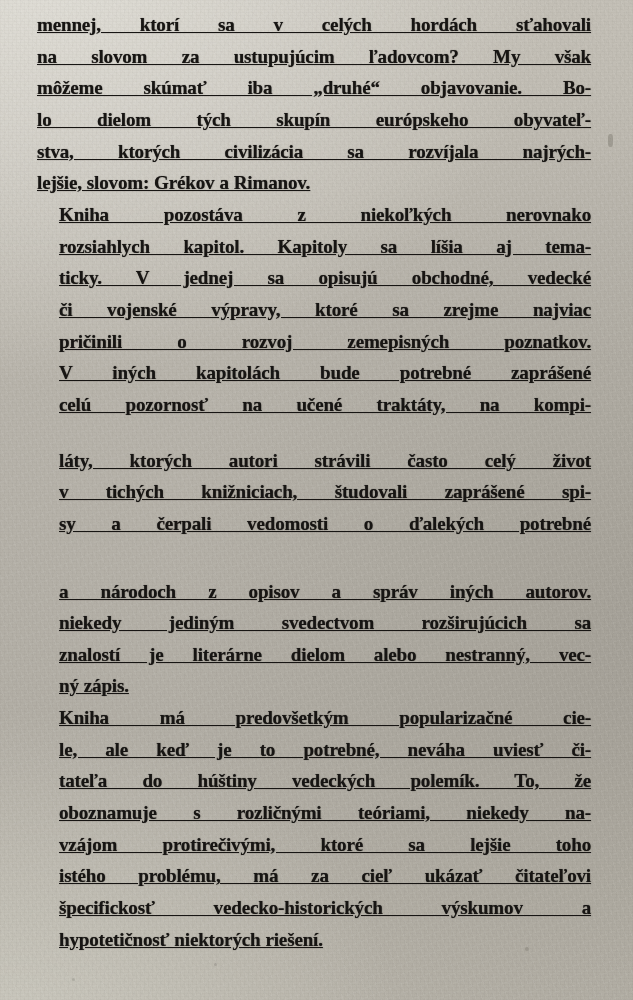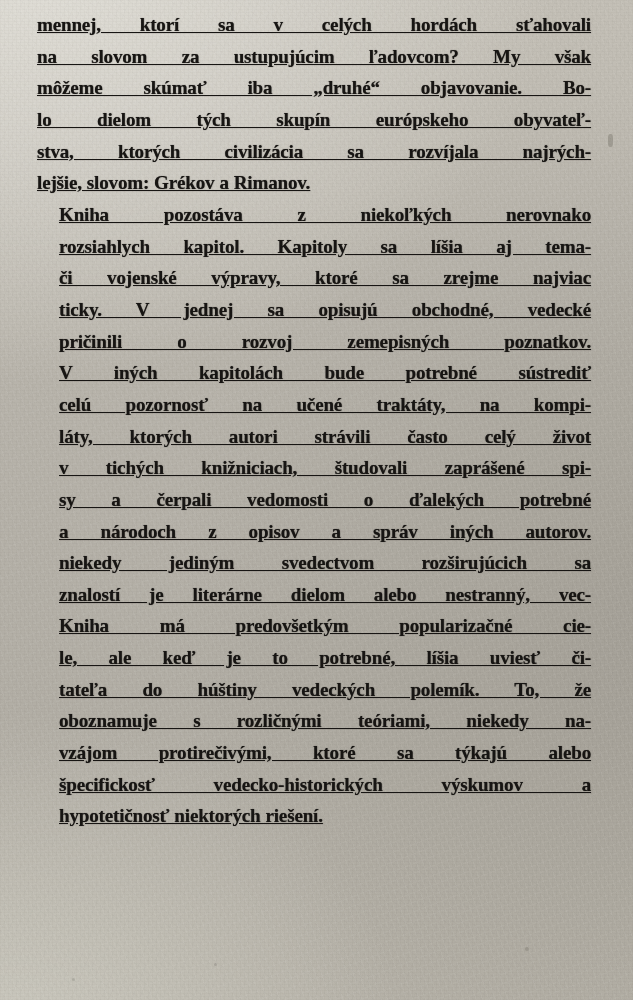--- a/index.html
+++ b/index.html
@@ -110,39 +110,41 @@
       <span class="ln" style="word-spacing: 12.05px;">na slovom za ustupujúcim ľadovcom? My však</span>
       <span class="ln" style="word-spacing: 11.33px;">môžeme skúmať iba „druhé“ objavovanie. Bo-</span>
       <span class="ln" style="word-spacing: 17.34px;">lo dielom tých skupín európskeho obyvateľ-</span>
       <span class="ln" style="word-spacing: 15.63px;">stva, ktorých civilizácia sa rozvíjala najrých-</span>
       <span class="ln loose">lejšie, slovom: Grékov a Rimanov.</span>
     </p>
 
     <p class="p2 indent">
       <span class="ln" style="text-indent: 22px; word-spacing: 22.29px;">Kniha pozostáva z niekoľkých nerovnako</span>
       <span class="ln" style="word-spacing: 12.42px;">rozsiahlych kapitol. Kapitoly sa líšia aj tema-</span>
+      <span class="ln" style="word-spacing: 13.47px;">ticky. V jednej sa opisujú obchodné, vedecké</span>
       <span class="ln" style="word-spacing: 14px;">či vojenské výpravy, ktoré sa zrejme najviac</span>
-      <span class="ln" style="word-spacing: 13.47px;">ticky. V jednej sa opisujú obchodné, vedecké</span>
       <span class="ln" style="word-spacing: 28.25px;">pričinili o rozvoj zemepisných poznatkov.</span>
-      <span class="ln" style="word-spacing: 17.91px;">V iných kapitolách bude potrebné sústrediť</span>
+      <span class="ln" style="word-spacing: 17.91px;">V iných kapitolách bude potrebné zaprášené</span>
       <span class="ln" style="word-spacing: 13.56px;">celú pozornosť na učené traktáty, na kompi-</span>
-      <span class="ln" style="word-spacing: 17.02px;">láty, ktorých autori strávili často celý život</span>
+      <span class="ln" style="word-spacing: 17.02px; margin-top: 24px;">láty, ktorých autori strávili často celý život</span>
       <span class="ln" style="word-spacing: 12.42px;">v tichých knižniciach, študovali zaprášené spi-</span>
       <span class="ln" style="word-spacing: 13.96px;">sy a čerpali vedomosti o ďalekých potrebné</span>
-      <span class="ln" style="word-spacing: 14.31px;">a národoch z opisov a správ iných autorov.</span>
+      <span class="ln" style="word-spacing: 14.31px; margin-top: 36px;">a národoch z opisov a správ iných autorov.</span>
       <span class="ln" style="word-spacing: 17.97px;">niekedy jediným svedectvom rozširujúcich sa</span>
       <span class="ln" style="word-spacing: 9.83px;">znalostí je literárne dielom alebo nestranný, vec-</span>
+      <span class="ln loose">ný zápis.</span>
     </p>
 
     <p class="p3 indent">
       <span class="ln" style="text-indent: 22px; word-spacing: 16.92px;">Kniha má predovšetkým popularizačné cie-</span>
-      <span class="ln" style="word-spacing: 11.91px;">le, ale keď je to potrebné, líšia uviesť či-</span>
+      <span class="ln" style="word-spacing: 11.91px;">le, ale keď je to potrebné, neváha uviesť či-</span>
       <span class="ln" style="word-spacing: 14.83px;">tateľa do húštiny vedeckých polemík. To, že</span>
       <span class="ln" style="word-spacing: 11.06px;">oboznamuje s rozličnými teóriami, niekedy na-</span>
-      <span class="ln" style="word-spacing: 19.78px;">vzájom protirečivými, ktoré sa týkajú alebo</span>
+      <span class="ln" style="word-spacing: 19.78px;">vzájom protirečivými, ktoré sa lejšie toho</span>
+      <span class="ln" style="word-spacing: 11.39px;">istého problému, má za cieľ ukázať čitateľovi</span>
       <span class="ln" style="word-spacing: 20.15px;">špecifickosť vedecko-historických výskumov a</span>
       <span class="ln loose">hypotetičnosť niektorých riešení.</span>
     </p>
 
   </div>
 
   <div class="blotch" style="left:608px; top:134px; width:5px; height:13px; background:rgba(92,88,80,0.30); border-radius:40%;"></div>
   <div class="blotch" style="left:525px; top:947px; width:4px; height:4px; background:rgba(92,88,80,0.25);"></div>
   <div class="blotch" style="left:214px; top:963px; width:3px; height:3px; background:rgba(92,88,80,0.22);"></div>
   <div class="blotch" style="left:72px; top:978px; width:3px; height:3px; background:rgba(92,88,80,0.20);"></div>

